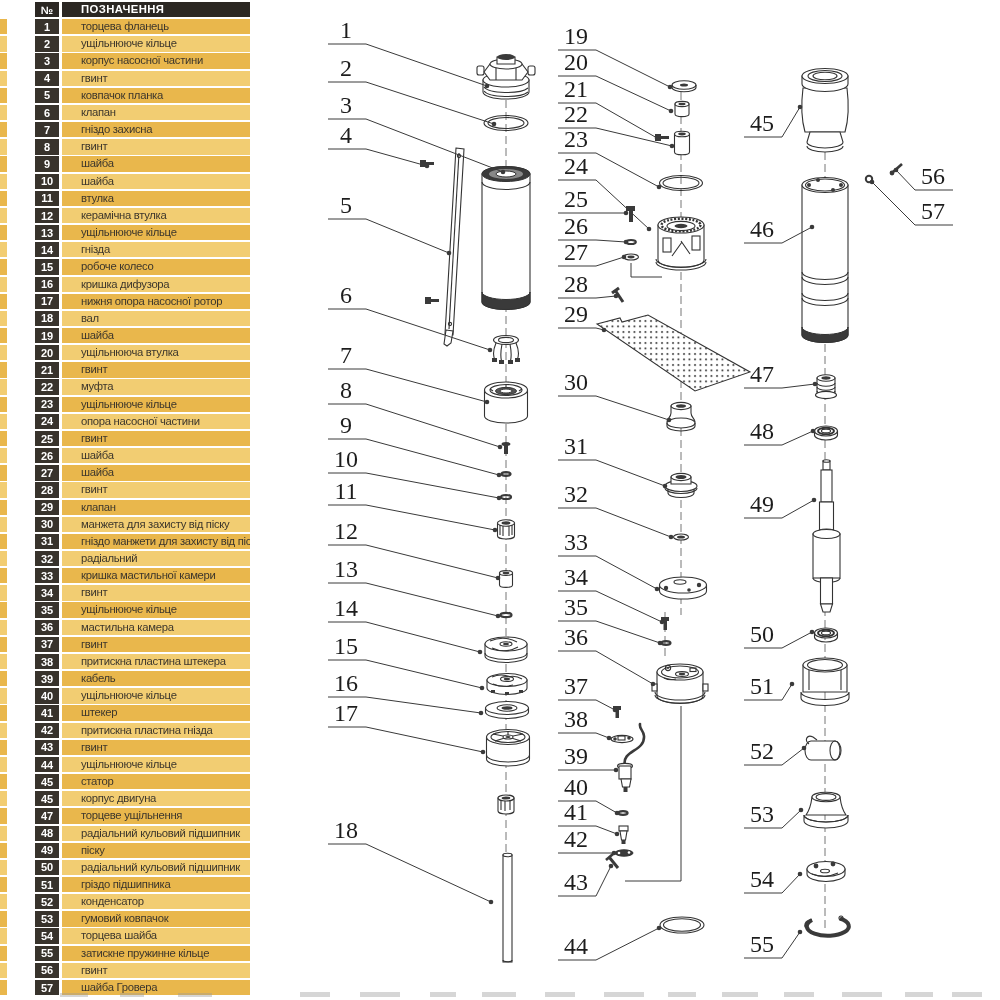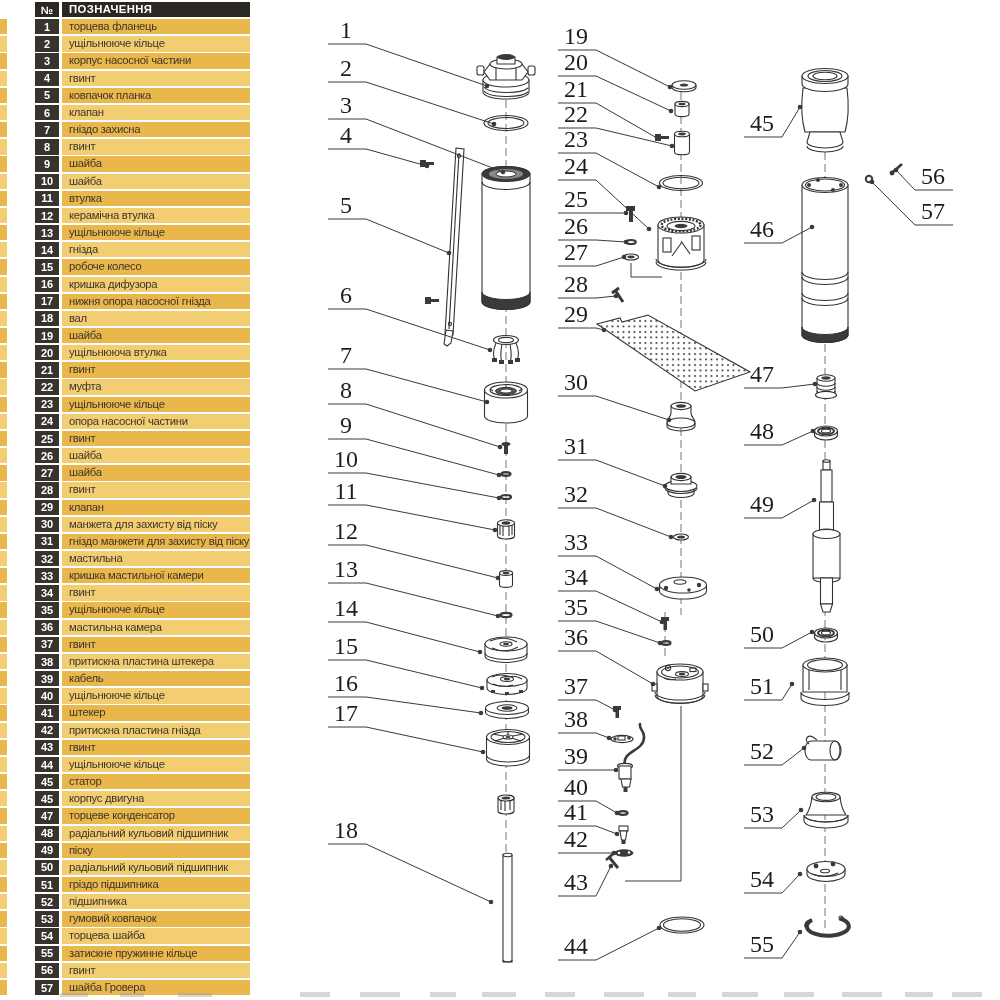--- a/index.html
+++ b/index.html
@@ -12,21 +12,21 @@
   .trow{display:flex;height:15.3px;margin-bottom:1.87px;}
   .sliver{width:7px;flex:0 0 7px;}
   .spacer{width:28px;flex:0 0 28px;}
   .ncell{
     width:24px;flex:0 0 24px;margin-right:3px;background:var(--numbg);
     color:#fff;font-size:11px;font-weight:bold;
     display:flex;align-items:center;justify-content:center;
   }
   .dcell{
     flex:1;font-size:11.3px;letter-spacing:-0.3px;color:var(--rowtext);
-    padding-left:7px;line-height:15.3px;white-space:nowrap;overflow:hidden;
+    padding-left:19px;line-height:15.3px;white-space:nowrap;overflow:hidden;
   }
   .odd  .sliver{background:var(--odd);}  .odd  .dcell{background:var(--odd);}
   .even .sliver{background:var(--even);} .even .dcell{background:var(--even);}
   .hrow .sliver{background:transparent;}
   .hrow .ncell{background:var(--hdr);}
   .hrow .dcell{background:var(--hdr);color:#fff;font-weight:bold;letter-spacing:0.4px;}
   
   #diagram{position:absolute;left:0;top:0;}
   .w{fill:#fff;stroke:#333;stroke-width:1.1;}
   .s{fill:none;stroke:#333;stroke-width:1.1;}
@@ -143,21 +143,21 @@
       <div class="trow even">
         <span class="sliver"></span>
         <span class="spacer"></span>
         <span class="ncell">16</span>
         <span class="dcell">кришка дифузора</span>
       </div>
       <div class="trow odd">
         <span class="sliver"></span>
         <span class="spacer"></span>
         <span class="ncell">17</span>
-        <span class="dcell">нижня опора насосної гнізда</span>
+        <span class="dcell">нижня опора насосної ротор</span>
       </div>
       <div class="trow even">
         <span class="sliver"></span>
         <span class="spacer"></span>
         <span class="ncell">18</span>
         <span class="dcell">вал</span>
       </div>
       <div class="trow odd">
         <span class="sliver"></span>
         <span class="spacer"></span>
@@ -233,21 +233,21 @@
       <div class="trow odd">
         <span class="sliver"></span>
         <span class="spacer"></span>
         <span class="ncell">31</span>
         <span class="dcell">гніздо манжети для захисту від піску</span>
       </div>
       <div class="trow even">
         <span class="sliver"></span>
         <span class="spacer"></span>
         <span class="ncell">32</span>
-        <span class="dcell">мастильна</span>
+        <span class="dcell">радіальний</span>
       </div>
       <div class="trow odd">
         <span class="sliver"></span>
         <span class="spacer"></span>
         <span class="ncell">33</span>
         <span class="dcell">кришка мастильної камери</span>
       </div>
       <div class="trow even">
         <span class="sliver"></span>
         <span class="spacer"></span>
@@ -323,21 +323,21 @@
       <div class="trow even">
         <span class="sliver"></span>
         <span class="spacer"></span>
         <span class="ncell">45</span>
         <span class="dcell">корпус двигуна</span>
       </div>
       <div class="trow odd">
         <span class="sliver"></span>
         <span class="spacer"></span>
         <span class="ncell">47</span>
-        <span class="dcell">торцеве конденсатор</span>
+        <span class="dcell">торцеве ущільнення</span>
       </div>
       <div class="trow even">
         <span class="sliver"></span>
         <span class="spacer"></span>
         <span class="ncell">48</span>
         <span class="dcell">радіальний кульовий підшипник</span>
       </div>
       <div class="trow odd">
         <span class="sliver"></span>
         <span class="spacer"></span>
@@ -353,21 +353,21 @@
       <div class="trow odd">
         <span class="sliver"></span>
         <span class="spacer"></span>
         <span class="ncell">51</span>
         <span class="dcell">гріздо підшипника</span>
       </div>
       <div class="trow even">
         <span class="sliver"></span>
         <span class="spacer"></span>
         <span class="ncell">52</span>
-        <span class="dcell">підшипника</span>
+        <span class="dcell">конденсатор</span>
       </div>
       <div class="trow odd">
         <span class="sliver"></span>
         <span class="spacer"></span>
         <span class="ncell">53</span>
         <span class="dcell">гумовий ковпачок</span>
       </div>
       <div class="trow even">
         <span class="sliver"></span>
         <span class="spacer"></span>

